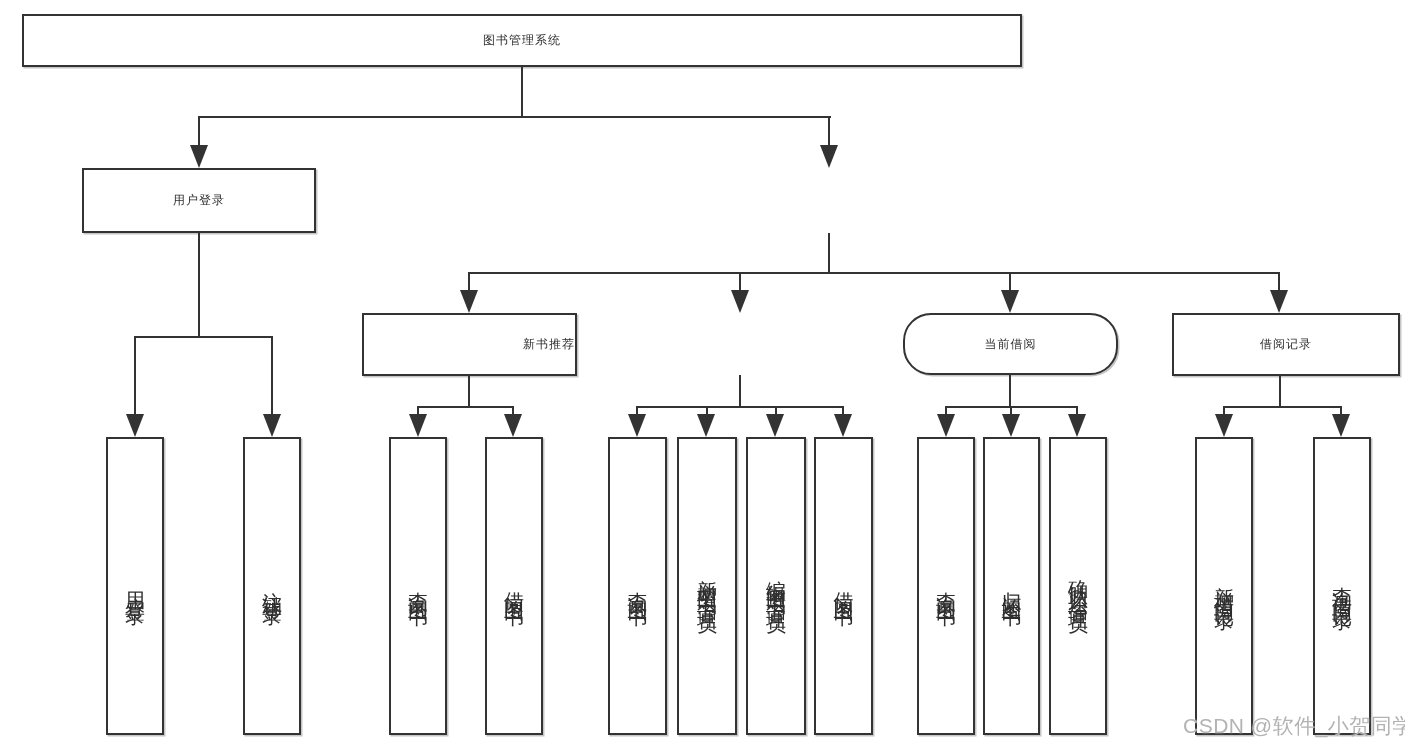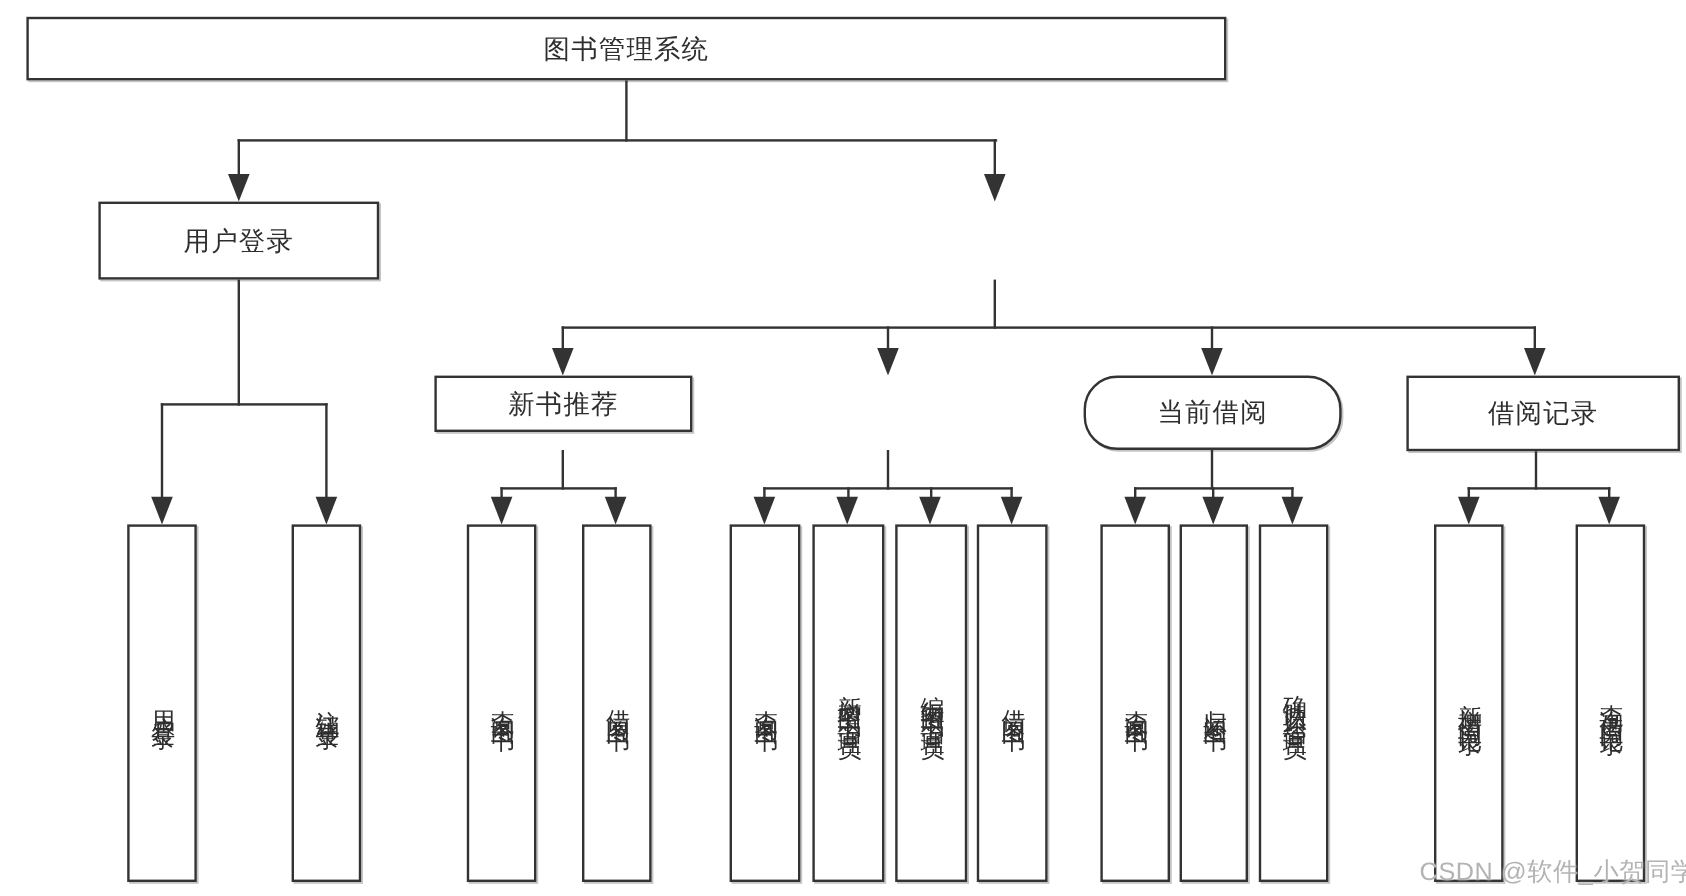--- a/index.html
+++ b/index.html
@@ -12,21 +12,21 @@
   }
   .box{
     position:absolute;
     box-sizing:border-box;
     background:#ffffff;
     border:2px solid #333333;
     box-shadow:1.5px 1.5px 0 rgba(90,90,90,0.35);
     display:flex;align-items:center;justify-content:center;
   }
   .hlabel{
-    font-size:22px;color:#2e2e2e;letter-spacing:1px;white-space:nowrap;
+    font-size:12px;color:#2e2e2e;letter-spacing:1px;white-space:nowrap;
   }
   .vlabel{
     writing-mode:vertical-rl;
     text-orientation:mixed;
     font-size:20px;color:#2e2e2e;
     letter-spacing:5px;line-height:1.05;white-space:nowrap;
   }
   .line{position:absolute;background:#333333;}
   .arrow{
     position:absolute;width:0;height:0;
@@ -73,21 +73,21 @@
   <div class="line" style="left:468px;top:272px;width:812px;height:2px;"></div>
   <div class="line" style="left:468px;top:272px;width:2px;height:22px;"></div>
   <div class="line" style="left:739px;top:272px;width:2px;height:22px;"></div>
   <div class="line" style="left:1009px;top:272px;width:2px;height:22px;"></div>
   <div class="line" style="left:1278px;top:272px;width:2px;height:22px;"></div>
   <div class="arrow" style="left:460px;top:290px;"></div>
   <div class="arrow" style="left:731px;top:290px;"></div>
   <div class="arrow" style="left:1001px;top:290px;"></div>
   <div class="arrow" style="left:1270px;top:290px;"></div>
 
-  <div class="box" style="left:362px;top:313px;width:215px;height:47px;">
+  <div class="box" style="left:362px;top:313px;width:215px;height:63px;justify-content:flex-end;">
     <span class="hlabel">新书推荐</span>
   </div>
   <div class="box" style="left:903px;top:313px;width:215px;height:62px;border-radius:28px;">
     <span class="hlabel">当前借阅</span>
   </div>
   <div class="box" style="left:1172px;top:313px;width:228px;height:63px;">
     <span class="hlabel">借阅记录</span>
   </div>
 
   <div class="line" style="left:468px;top:375px;width:2px;height:33px;"></div>

